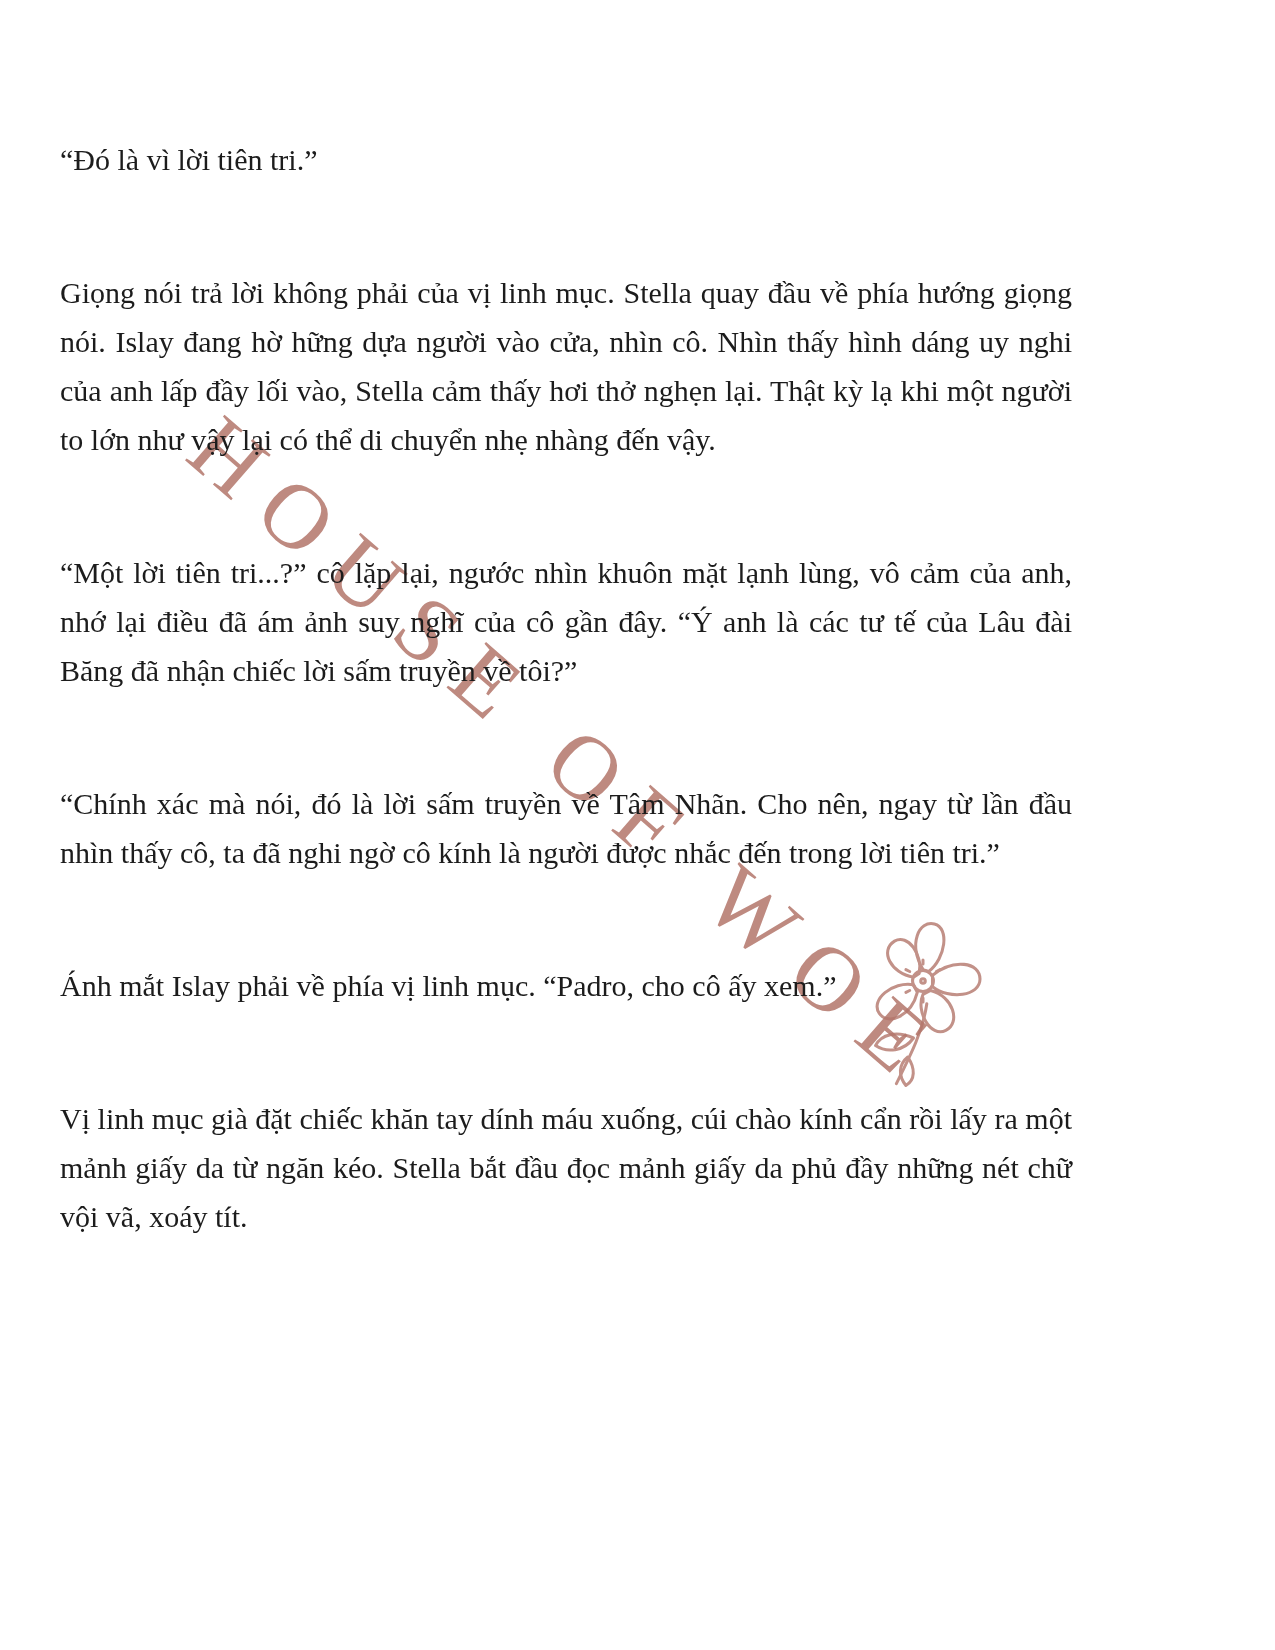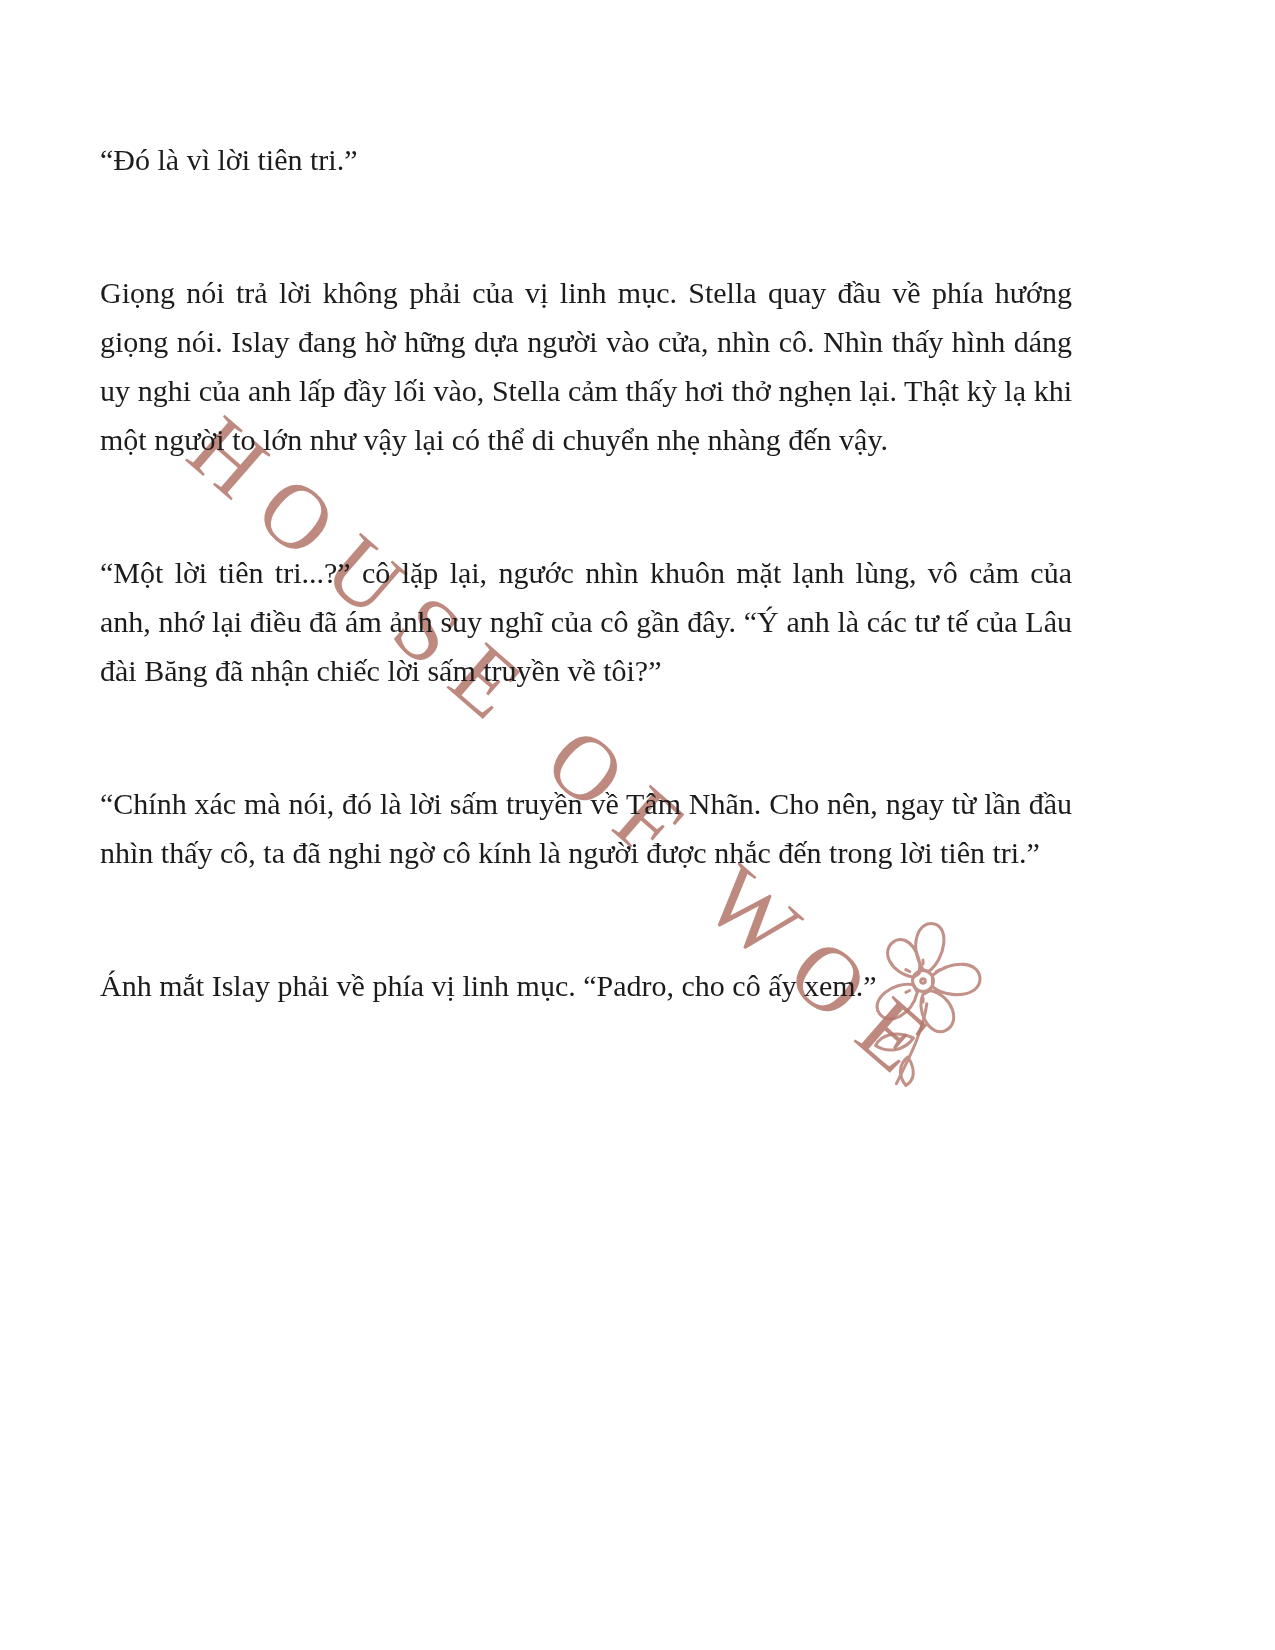--- a/index.html
+++ b/index.html
@@ -12,21 +12,21 @@
     width: 1275px;
     height: 1650px;
     background: #ffffff;
     overflow: hidden;
     font-family: "Liberation Serif", "DejaVu Serif", serif;
     color: #1c1c1c;
   }
   .content {
     position: relative;
     z-index: 2;
-    padding: 135px 203px 0 100px;
+    padding: 135px 203px 0 60px;
   }
   .content p {
     margin: 0 0 84px 0;
     font-size: 30px;
     line-height: 49px;
     text-align: justify;
     color: #1c1c1c;
   }
   .content p.no-justify {
     text-align: left;
@@ -82,15 +82,16 @@
     <path d="M45 70 C 36 66, 28 68, 25 74 C 31 78, 40 77, 45 70 Z"></path>
     <path d="M42 80 C 46 86, 46 92, 41 95 C 37 90, 37 84, 42 80 Z"></path>
   </svg>
 
   <div class="content">
     <p class="no-justify">“Đó là vì lời tiên tri.”</p>
     <p>Giọng nói trả lời không phải của vị linh mục. Stella quay đầu về phía hướng giọng nói. Islay đang hờ hững dựa người vào cửa, nhìn cô. Nhìn thấy hình dáng uy nghi của anh lấp đầy lối vào, Stella cảm thấy hơi thở nghẹn lại. Thật kỳ lạ khi một người to lớn như vậy lại có thể di chuyển nhẹ nhàng đến vậy.</p>
     <p>“Một lời tiên tri...?” cô lặp lại, ngước nhìn khuôn mặt lạnh lùng, vô cảm của anh, nhớ lại điều đã ám ảnh suy nghĩ của cô gần đây. “Ý anh là các tư tế của Lâu đài Băng đã nhận chiếc lời sấm truyền về tôi?”</p>
     <p>“Chính xác mà nói, đó là lời sấm truyền về Tâm Nhãn. Cho nên, ngay từ lần đầu nhìn thấy cô, ta đã nghi ngờ cô kính là người được nhắc đến trong lời tiên tri.”</p>
     <p>Ánh mắt Islay phải về phía vị linh mục. “Padro, cho cô ấy xem.”</p>
+    <p>Vị linh mục già đặt chiếc khăn tay dính máu xuống, cúi chào kính cẩn rồi lấy ra một mảnh giấy da từ ngăn kéo. Stella bắt đầu đọc mảnh giấy da phủ đầy những nét chữ vội vã, xoáy tít.</p>
   </div>
 
 </div>
 
 </body></html>

